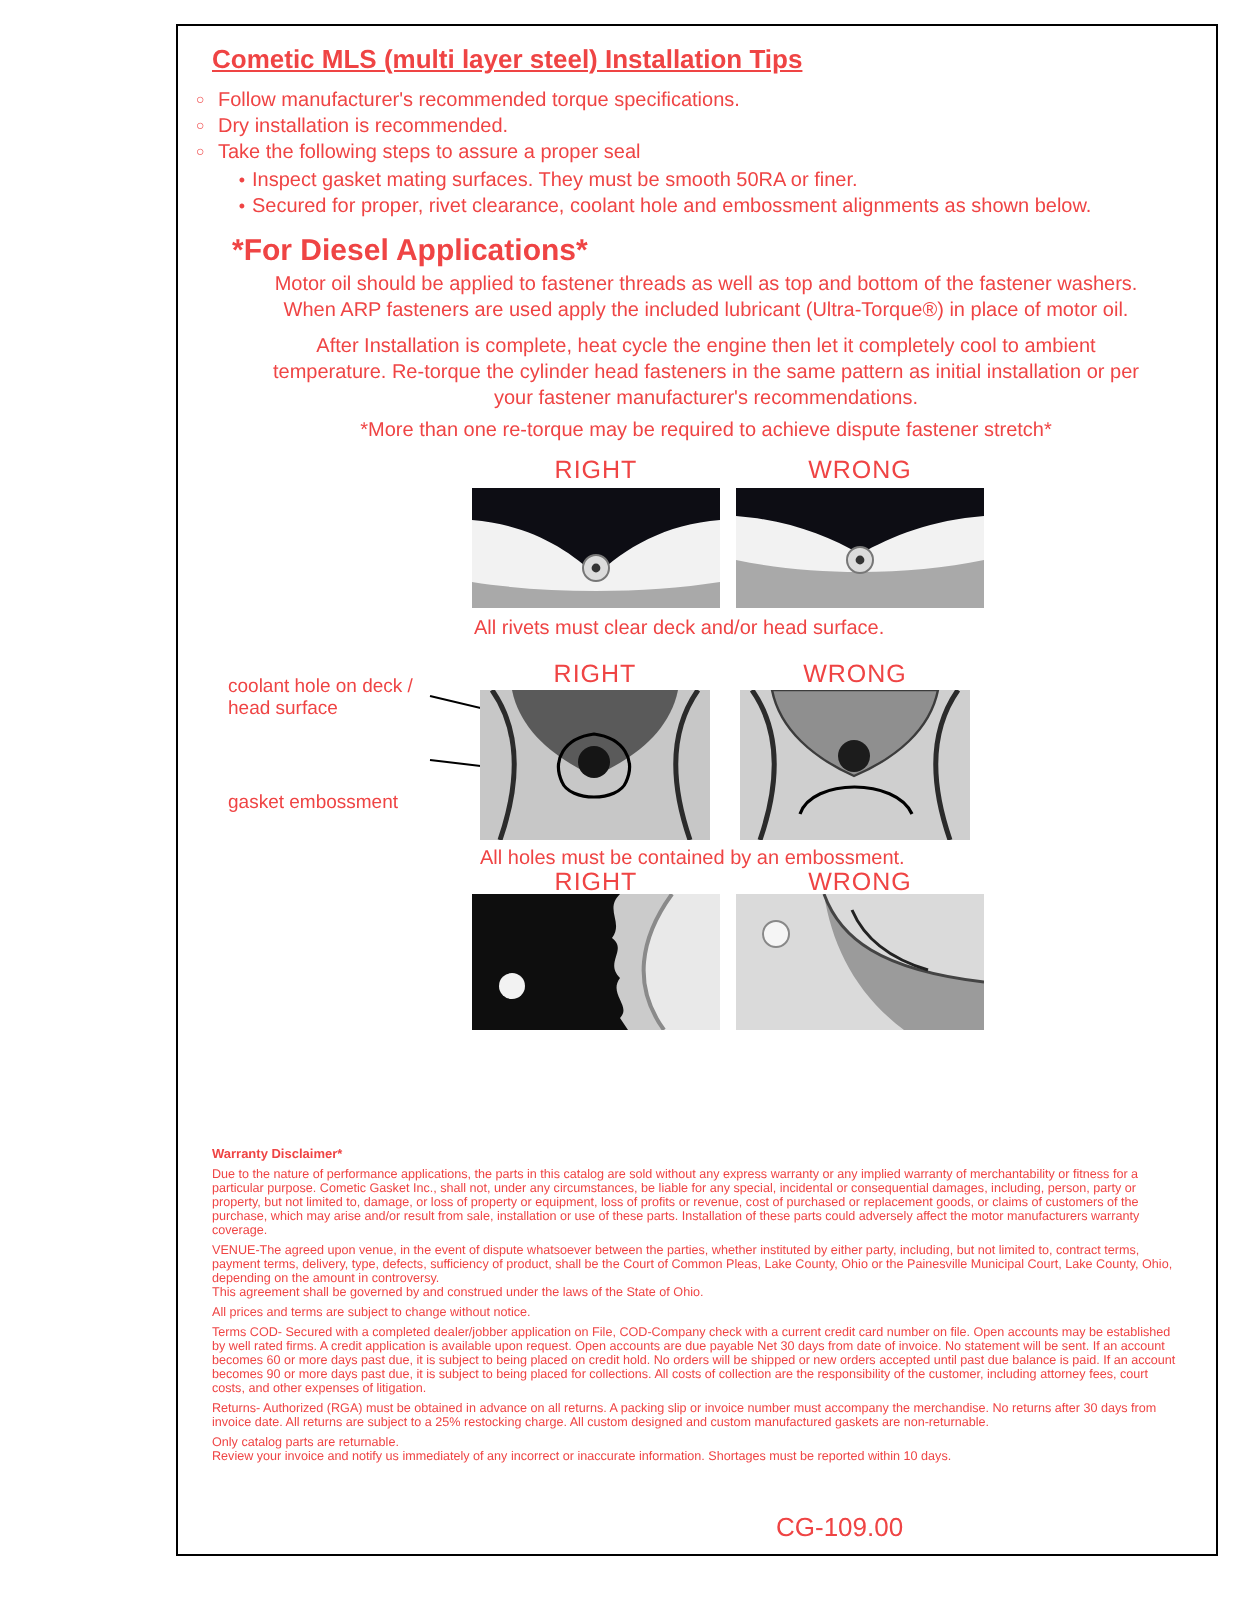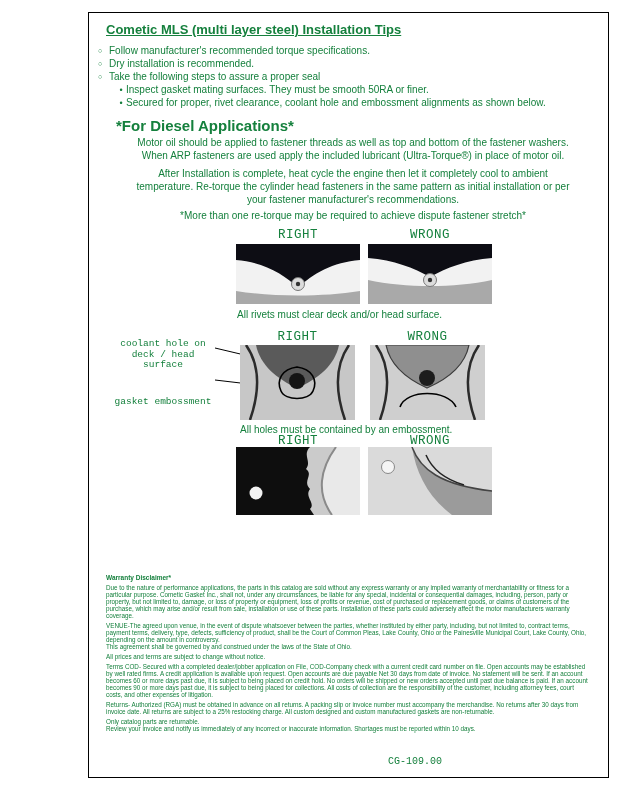--- a/index.html
+++ b/index.html
@@ -1,46 +1,46 @@
 <!DOCTYPE html>
 <html><head>
 <meta charset="utf-8">
 <style>
   * { margin:0; padding:0; box-sizing:border-box; }
   html,body { background:#ffffff; }
   .page {
     position:relative; width:618px; height:800px; background:#ffffff;
-    font-family:"Liberation Sans", sans-serif; color:#15803d; overflow:hidden;
+    font-family:"Liberation Sans", sans-serif; color:#ef4444; overflow:hidden;
   }
   .frame { position:absolute; left:88px; top:12px; width:521px; height:766px; border:1px solid #000; }
   .abs { position:absolute; }
 
   .title { left:106px; top:22px; font-size:13px; font-weight:bold; text-decoration:underline; }
 
   .bullet-row { left:98px; font-size:10px; line-height:12px; white-space:nowrap; }
   .bullet-row .mk { display:inline-block; width:11px; font-size:7px; vertical-align:1px; }
   .sub-row { left:116px; font-size:10px; line-height:12px; white-space:nowrap;text-align:center; }
   .sub-row .mk { display:inline-block; width:10px; font-size:9px; }
 
   .diesel-h { left:116px; top:117px; font-size:15px; font-weight:bold; }
   .para { left:132px; width:442px; font-size:10px; line-height:13px;text-align:center; }
 
-  .dg-h { width:124px; text-align:center; font-size:12.5px; letter-spacing:.5px;font-family:Liberation Mono, monospace; }
+  .dg-h { width:124px; text-align:center; font-size:12.5px; letter-spacing:.5px; }
   .dg-h.narrow { width:115px; }
   .dg-img { overflow:hidden; }
   .dg-img svg { display:block; width:100%; height:100%; }
   .dg-cap { font-size:10px; line-height:11px; }
 
-  .side-lbl { width:98px; text-align:center; font-size:9.5px; line-height:10.5px;font-family:Liberation Mono, monospace; }
+  .side-lbl { width:98px; text-align:left; font-size:9.5px; line-height:10.5px; }
 
   .warranty { left:106px; top:574px; width:484px; }
   .warranty .wh { font-size:6.5px; font-weight:bold; }
   .warranty p { font-size:6.3px; line-height:7px; margin-top:3px; white-space:pre-line; }
 
-  .footer-code { left:388px; top:756px; font-size:10px;font-family:Liberation Mono, monospace; }
+  .footer-code { left:388px; top:756px; font-size:13px; }
 </style>
 </head>
 <body>
 
 <div class="page">
   <div class="frame"></div>
 
   <h1 class="abs title">Cometic MLS (multi layer steel) Installation Tips</h1>
 
   <div class="abs bullet-row" style="top:45px">

